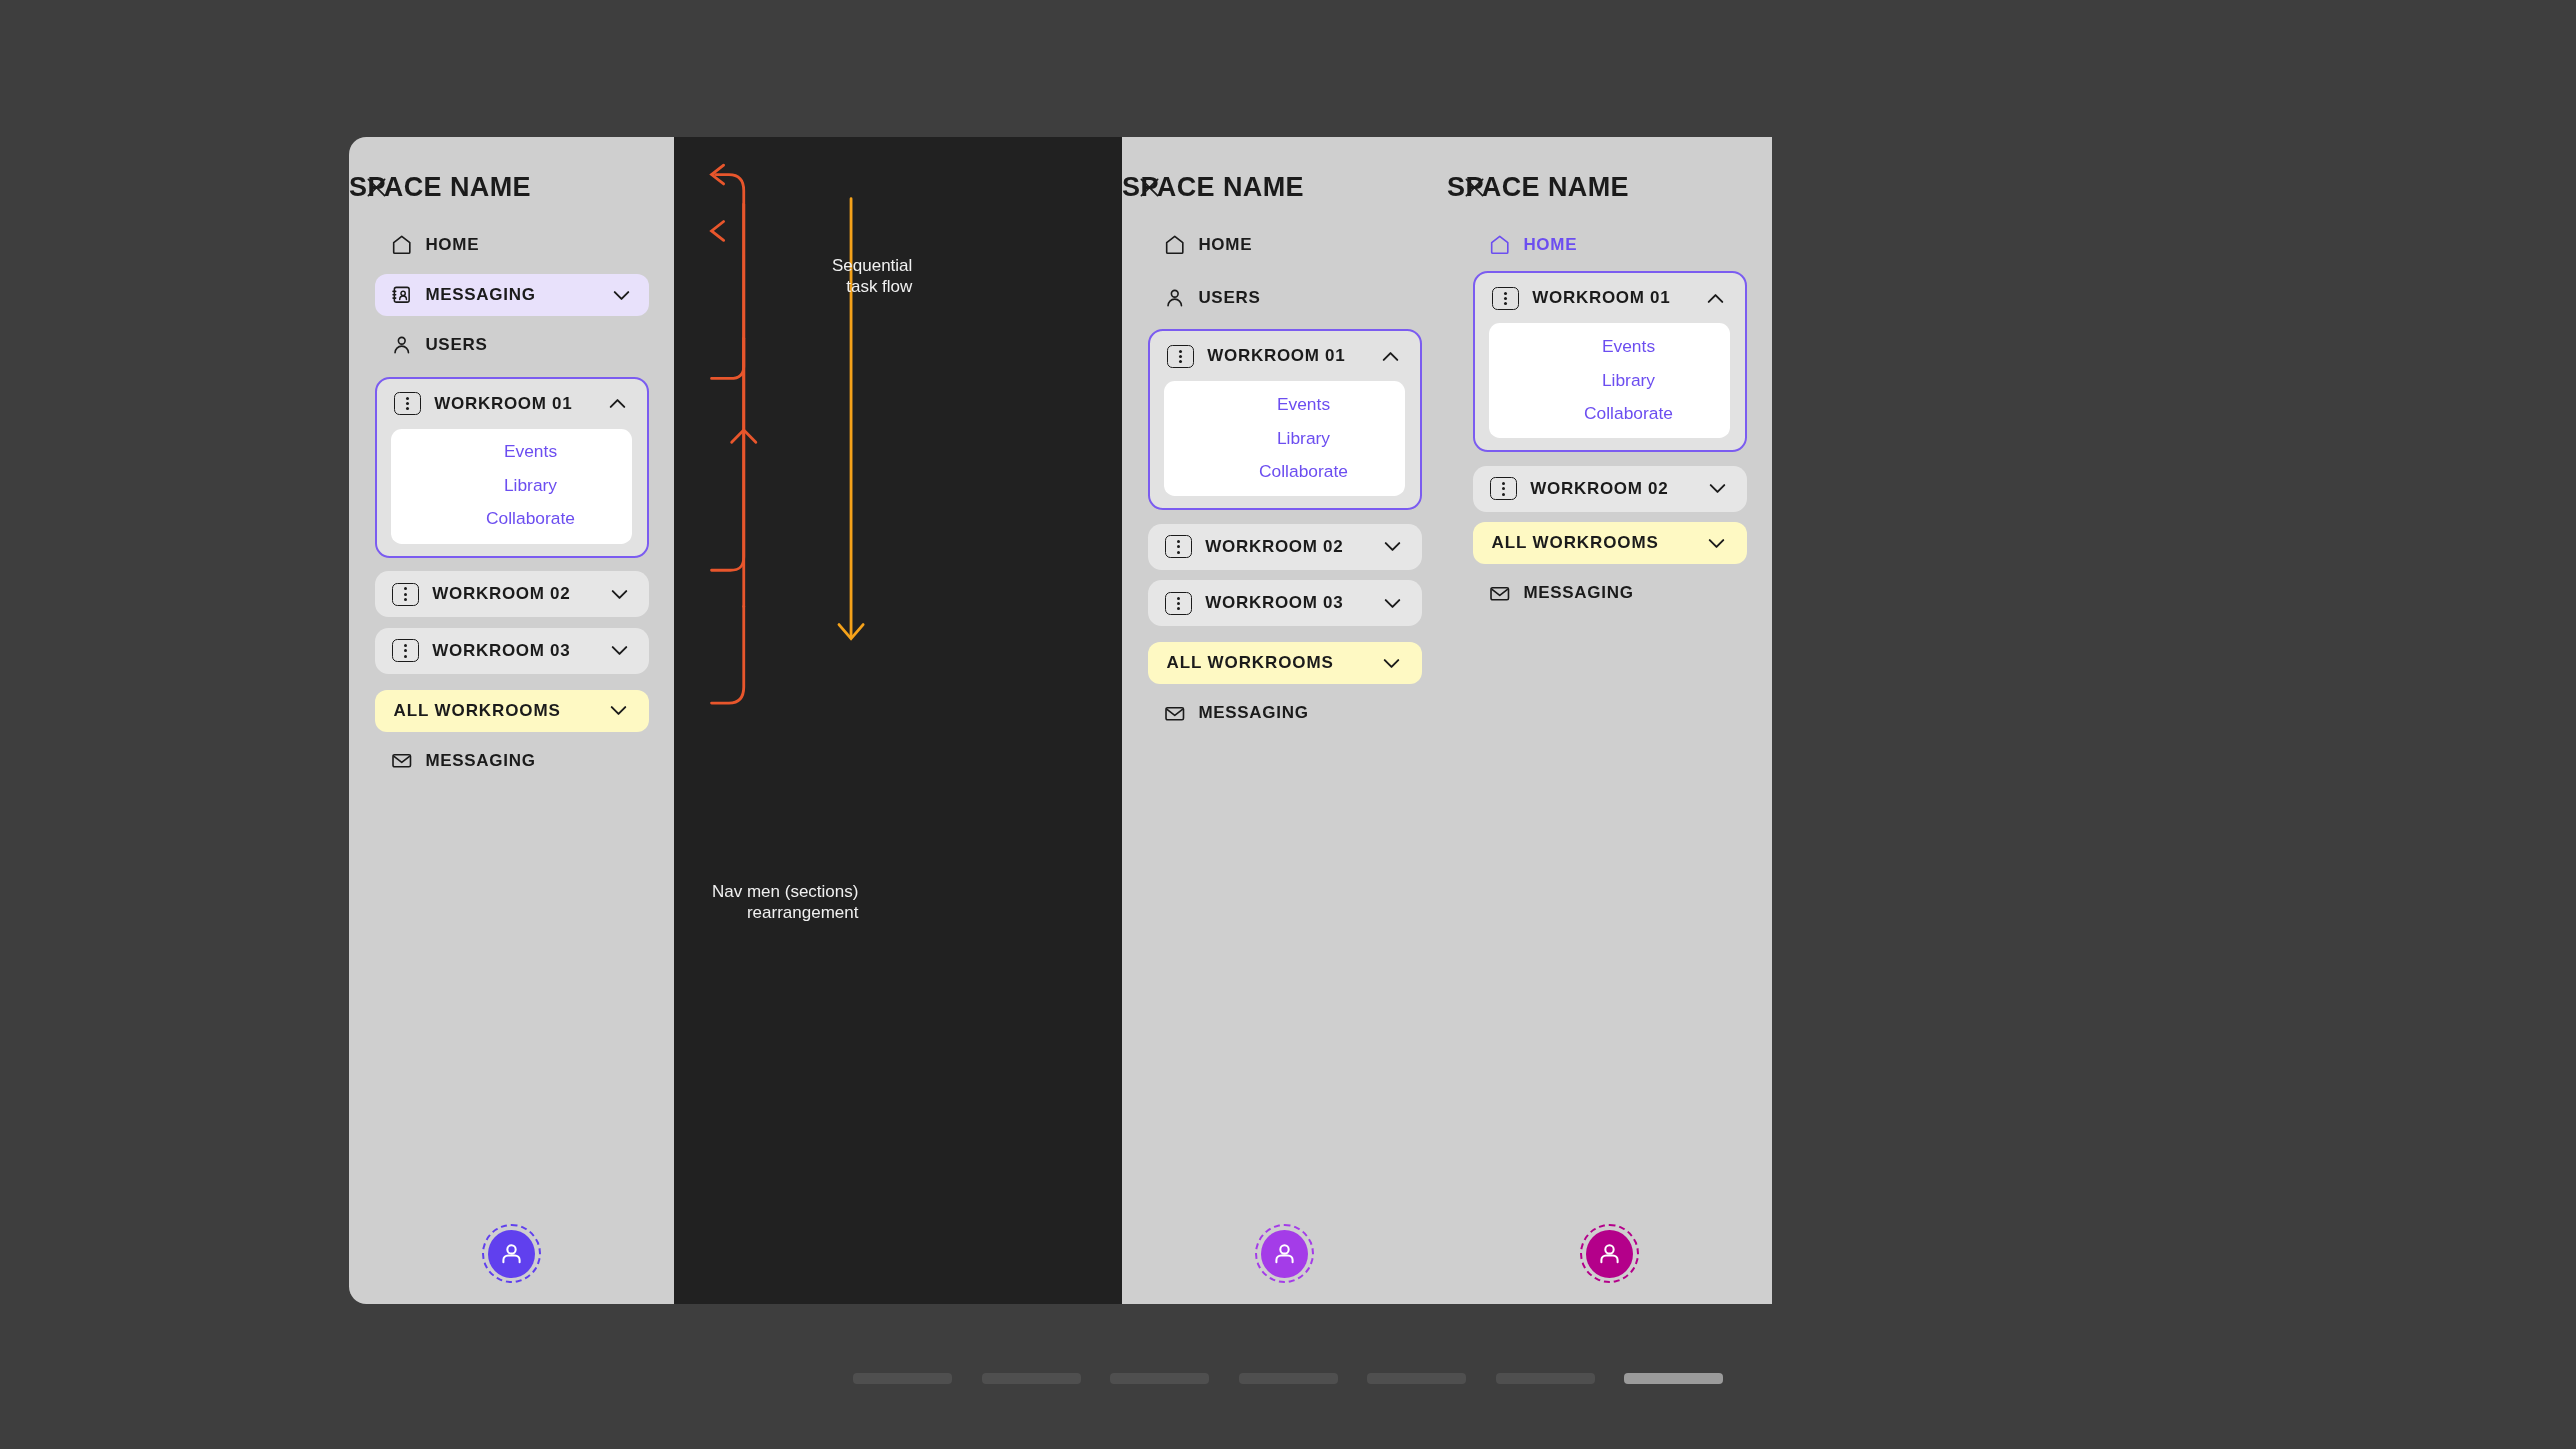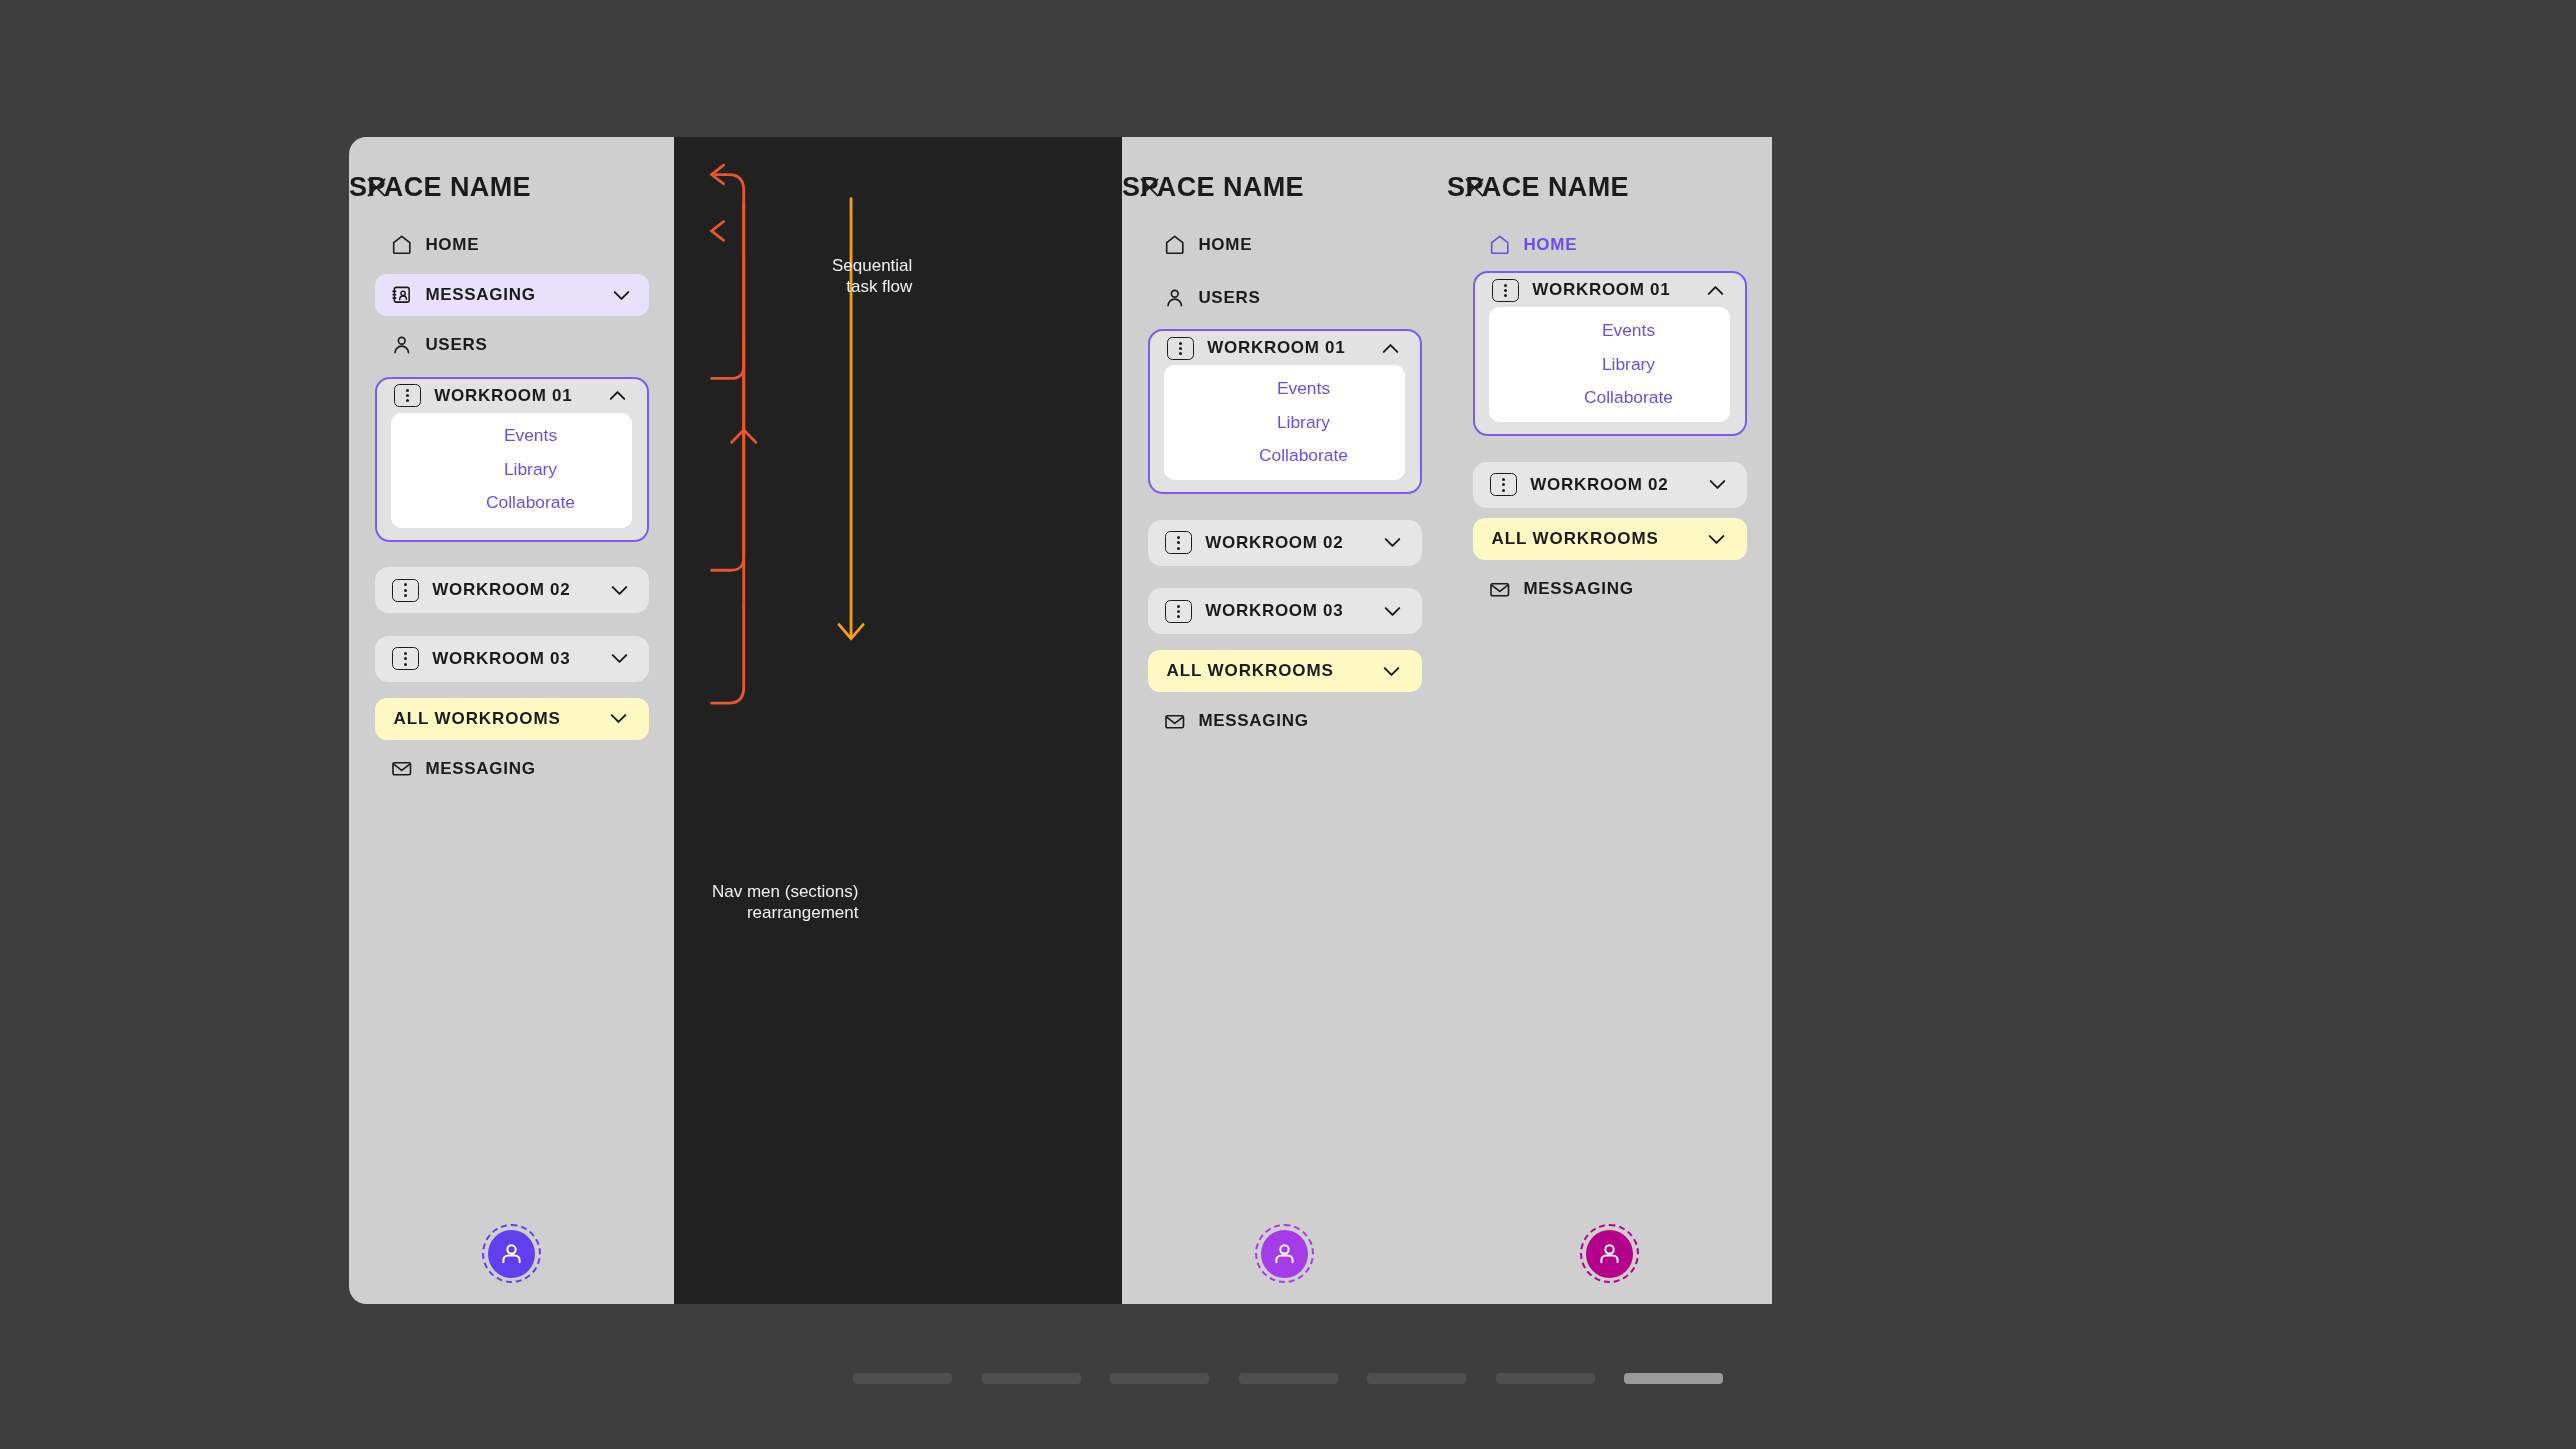--- a/index.html
+++ b/index.html
@@ -112,21 +112,20 @@
 
   
   .wr-pill {
     display: flex;
     align-items: center;
     height: 46px;
     padding: 0 17.4px;
     border-radius: 13.4px;
     background: #e6e6e6;
     gap: 13.4px;
-    margin-top: 12px;
   }
   .wr-pill .lbl {
     font-size: 17px;
     font-weight: 700;
     letter-spacing: 0.7px;
     color: #1b1b1b;
     white-space: nowrap;
   }
 
   .dots-box {
@@ -151,21 +150,21 @@
   .wr-card {
     border: 2.3px solid #7b5cf0;
     border-radius: 14.8px;
     background: #e2e2e2;
     padding: 0 0 12px 0;
     overflow: hidden;
   }
   .wr-card-head {
     display: flex;
     align-items: center;
-    height: 34px;
+    height: 50px;
     padding: 0 17.4px;
     gap: 13.4px;
   }
   .wr-card-head .lbl {
     font-size: 17px;
     font-weight: 700;
     letter-spacing: 0.7px;
     color: #1b1b1b;
     white-space: nowrap;
   }

